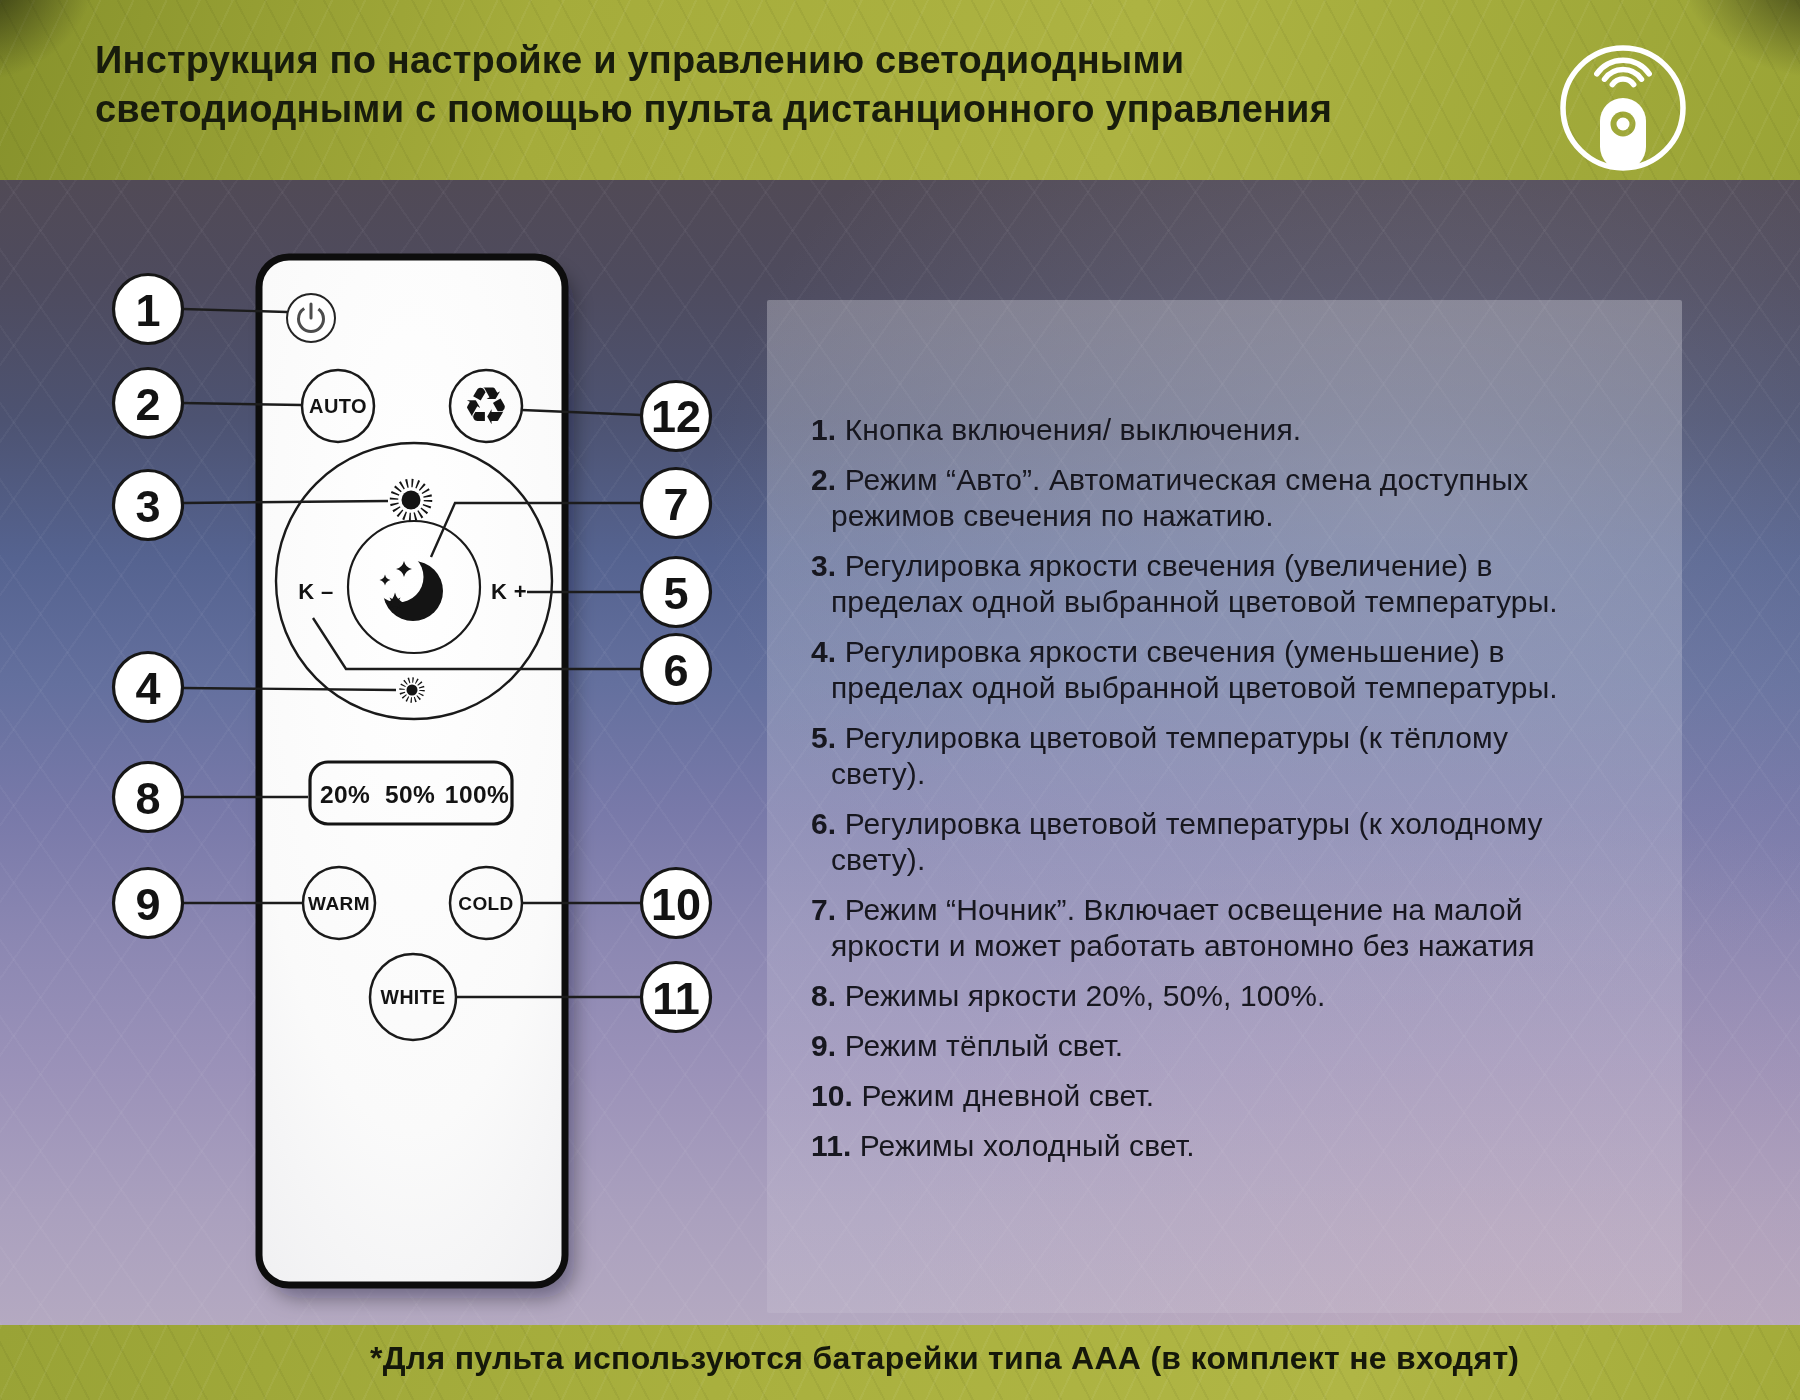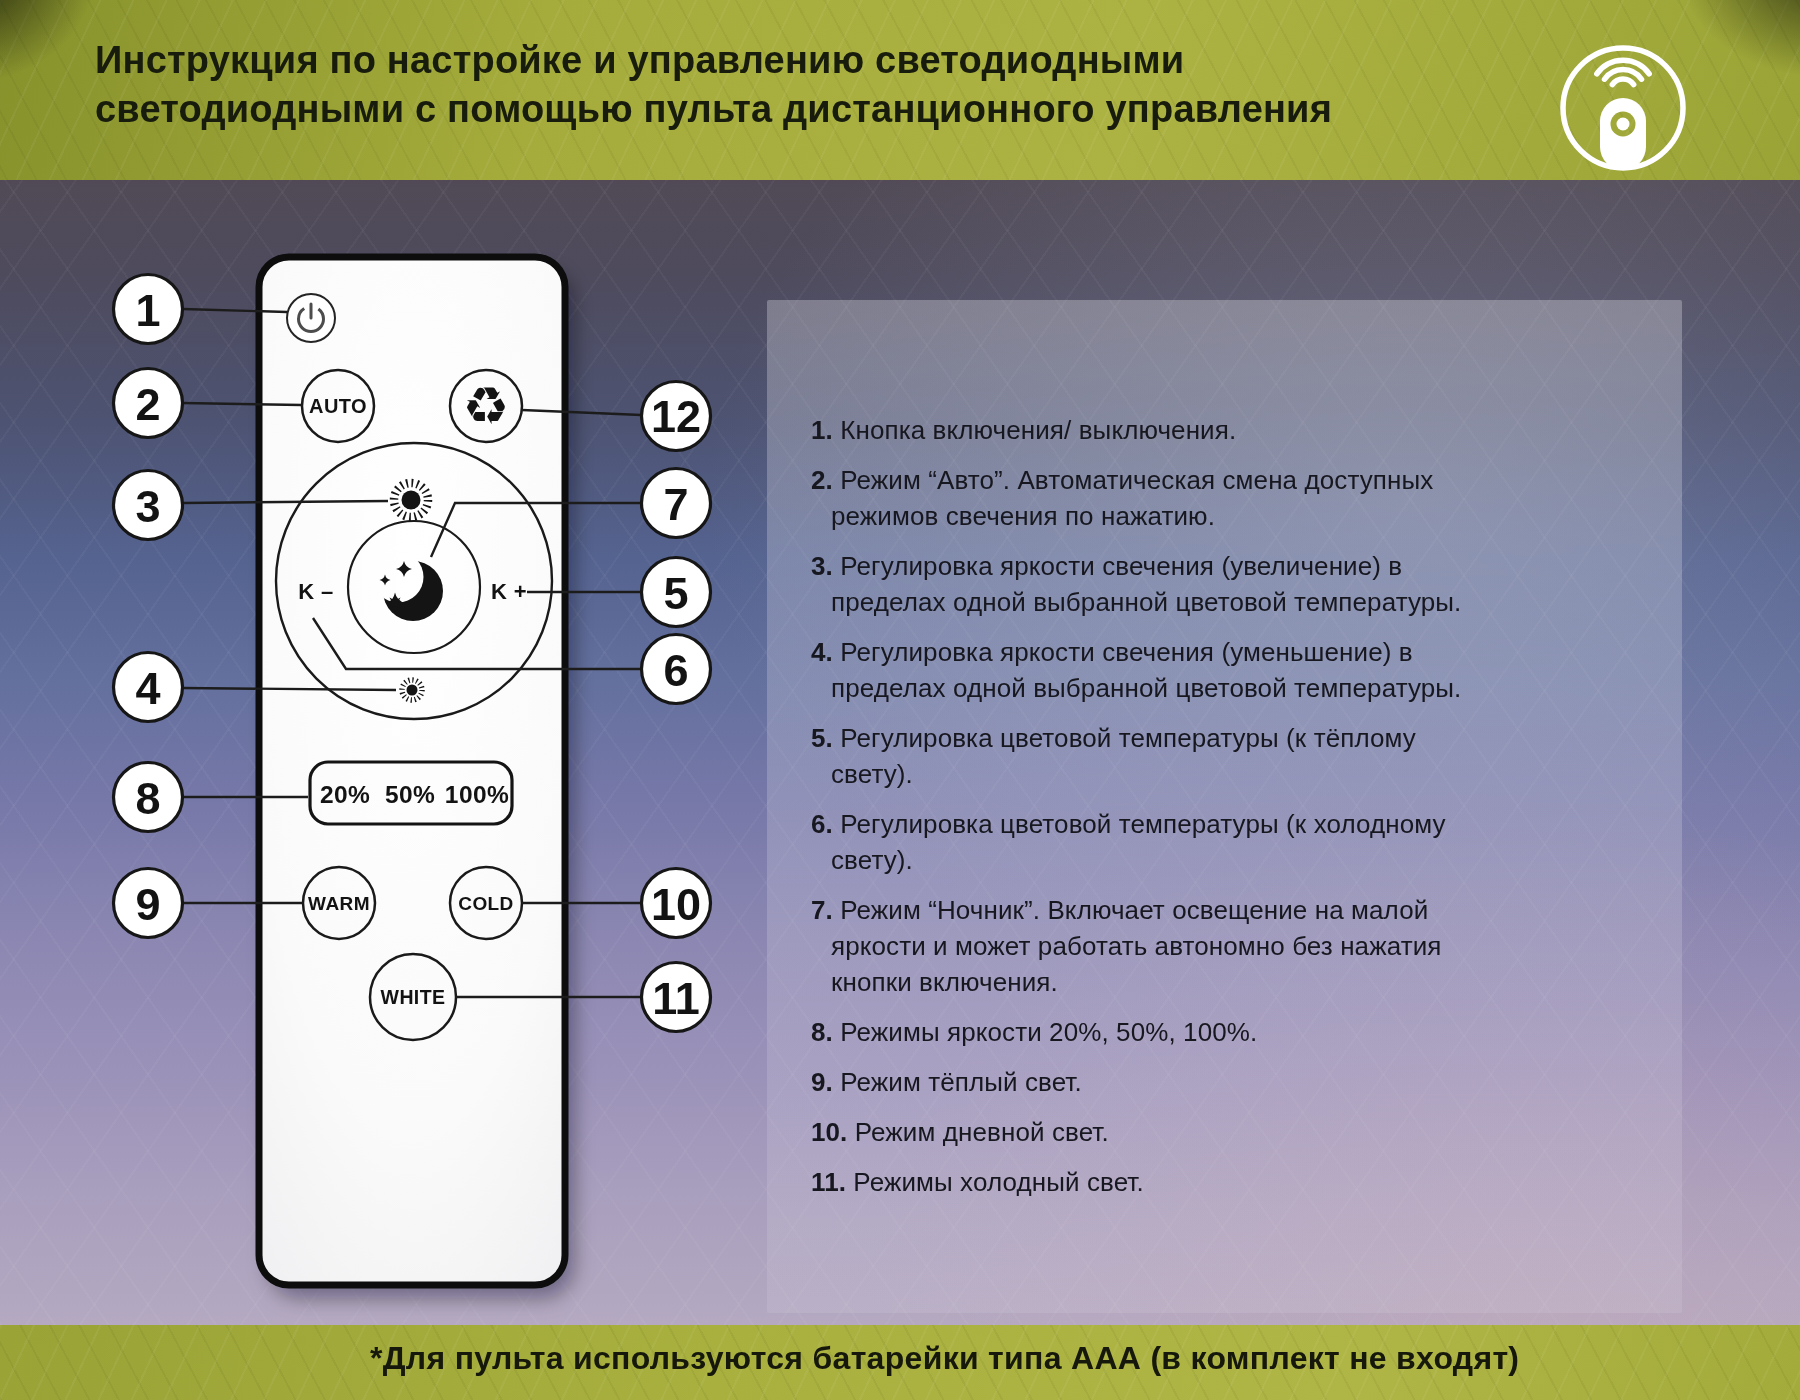--- a/index.html
+++ b/index.html
@@ -39,21 +39,21 @@
       radial-gradient(900px 700px at 85% 100%, rgba(210,170,180,0.25), rgba(210,170,180,0) 75%),
       linear-gradient(180deg,#514a56 0%,#4e4b5e 9%,#4d5372 21%,#556390 33%,#64709e 44%,
                       #7879a9 55%,#8b87b2 66%,#9b92b9 78%,#aaa0be 90%,#b4a9c1 100%);
   }
   
   .panel {
     position:absolute; left:767px; top:300px; width:915px; height:1013px;
     background:linear-gradient(180deg, rgba(238,238,244,0.30) 0%, rgba(235,233,240,0.20) 60%, rgba(235,233,240,0.12) 100%);
     box-sizing:border-box; padding:112px 38px 0 44px; border-radius:2px;
   }
-  .item { margin:0 0 14px 0; font-size:26px; line-height:36px; color:#17171f; letter-spacing:0.1px; }
+  .item { margin:0 0 14px 0; font-size:30px; line-height:36px; color:#17171f; letter-spacing:0.1px; }
   .item b { font-weight:700; }
   .item .blk { display:block;margin-left:20px; }
   
   svg text { font-family:"Liberation Sans","DejaVu Sans",sans-serif; fill:#131313; }
   .num { font-size:45px; font-weight:700; }
   .blabel { font-weight:700; letter-spacing:0.4px; }
   .diagram { position:absolute; left:0; top:180px; }
   .hicon { position:absolute; left:1552px; top:36px; }
 </style>
 </head>
@@ -231,21 +231,21 @@
     </g>
   </svg>
 
   <div class="panel">
     <p class="item"><b>1.</b> <span>Кнопка включения/ выключения.</span><span class="blk"></span></p>
     <p class="item"><b>2.</b> <span>Режим “Авто”. Автоматическая смена доступных</span><span class="blk">режимов свечения по нажатию.</span></p>
     <p class="item"><b>3.</b> <span>Регулировка яркости свечения (увеличение) в</span><span class="blk">пределах одной выбранной цветовой температуры.</span></p>
     <p class="item"><b>4.</b> <span>Регулировка яркости свечения (уменьшение) в</span><span class="blk">пределах одной выбранной цветовой температуры.</span></p>
     <p class="item"><b>5.</b> <span>Регулировка цветовой температуры (к тёплому</span><span class="blk">свету).</span></p>
     <p class="item"><b>6.</b> <span>Регулировка цветовой температуры (к холодному</span><span class="blk">свету).</span></p>
-    <p class="item"><b>7.</b> <span>Режим “Ночник”. Включает освещение на малой</span><span class="blk">яркости и может работать автономно без нажатия</span><span class="blk">кнопки включения.</span></p>
+    <p class="item"><b>7.</b> <span>Режим “Ночник”. Включает освещение на малой</span><span class="blk">яркости и может работать автономно без нажатия</span></p>
     <p class="item"><b>8.</b> <span>Режимы яркости 20%, 50%, 100%.</span></p>
     <p class="item"><b>9.</b> <span>Режим тёплый свет.</span></p>
     <p class="item"><b>10.</b> <span>Режим дневной свет.</span></p>
     <p class="item"><b>11.</b> <span>Режимы холодный свет.</span></p>
   </div>
 
   <div class="band footer"></div>
   <div class="footnote">*Для пульта используются батарейки типа ААА (в комплект не входят)</div>
 
 </div>

